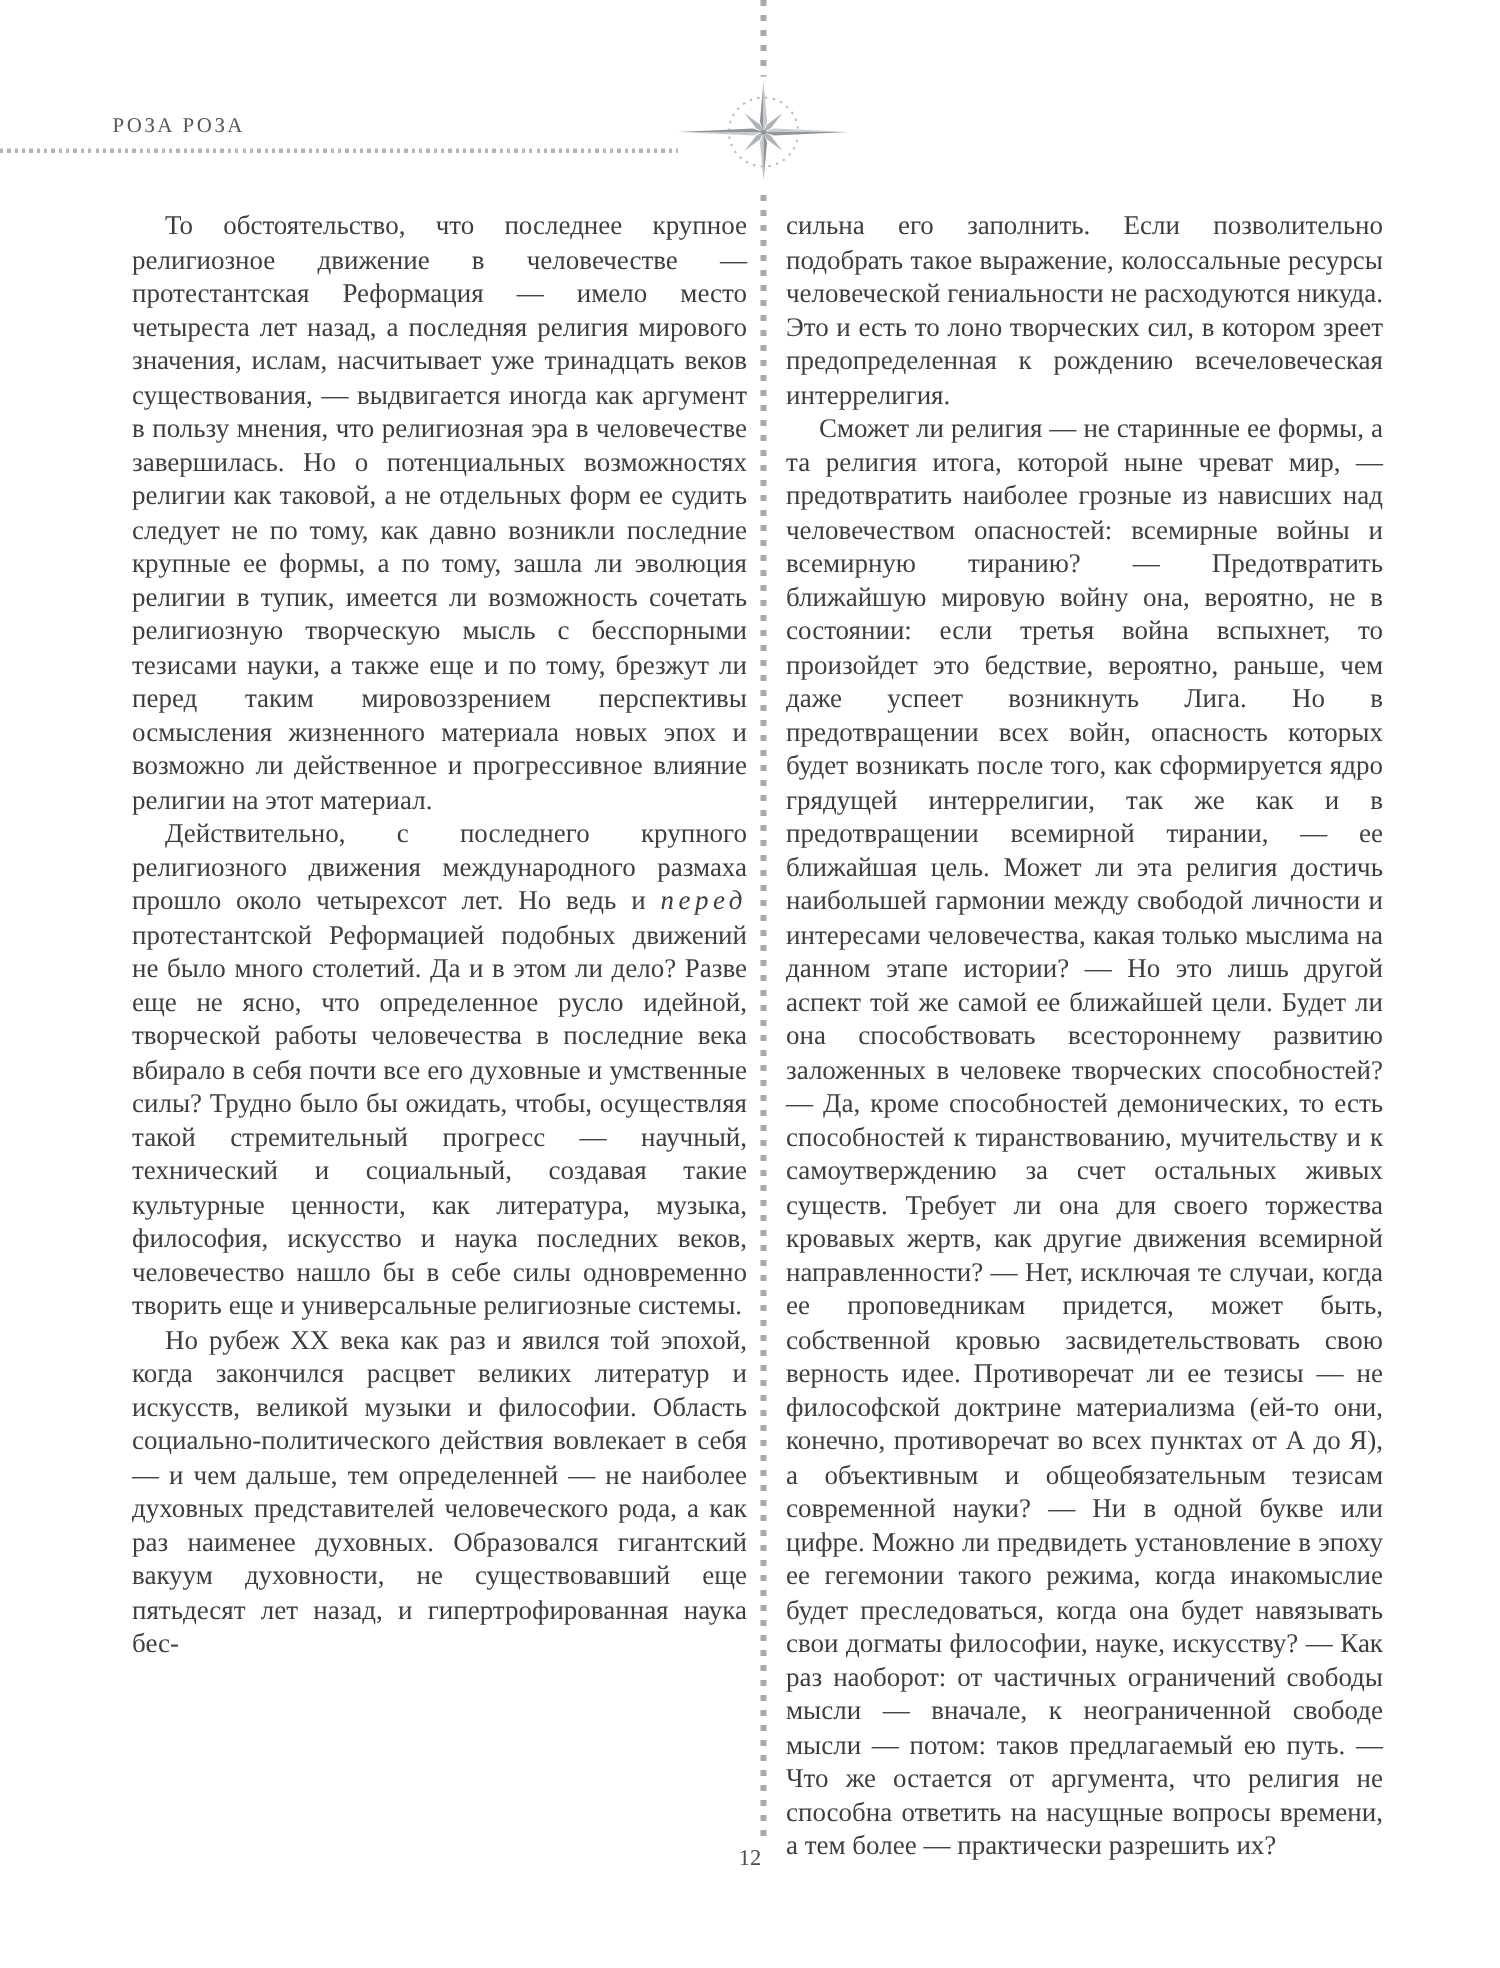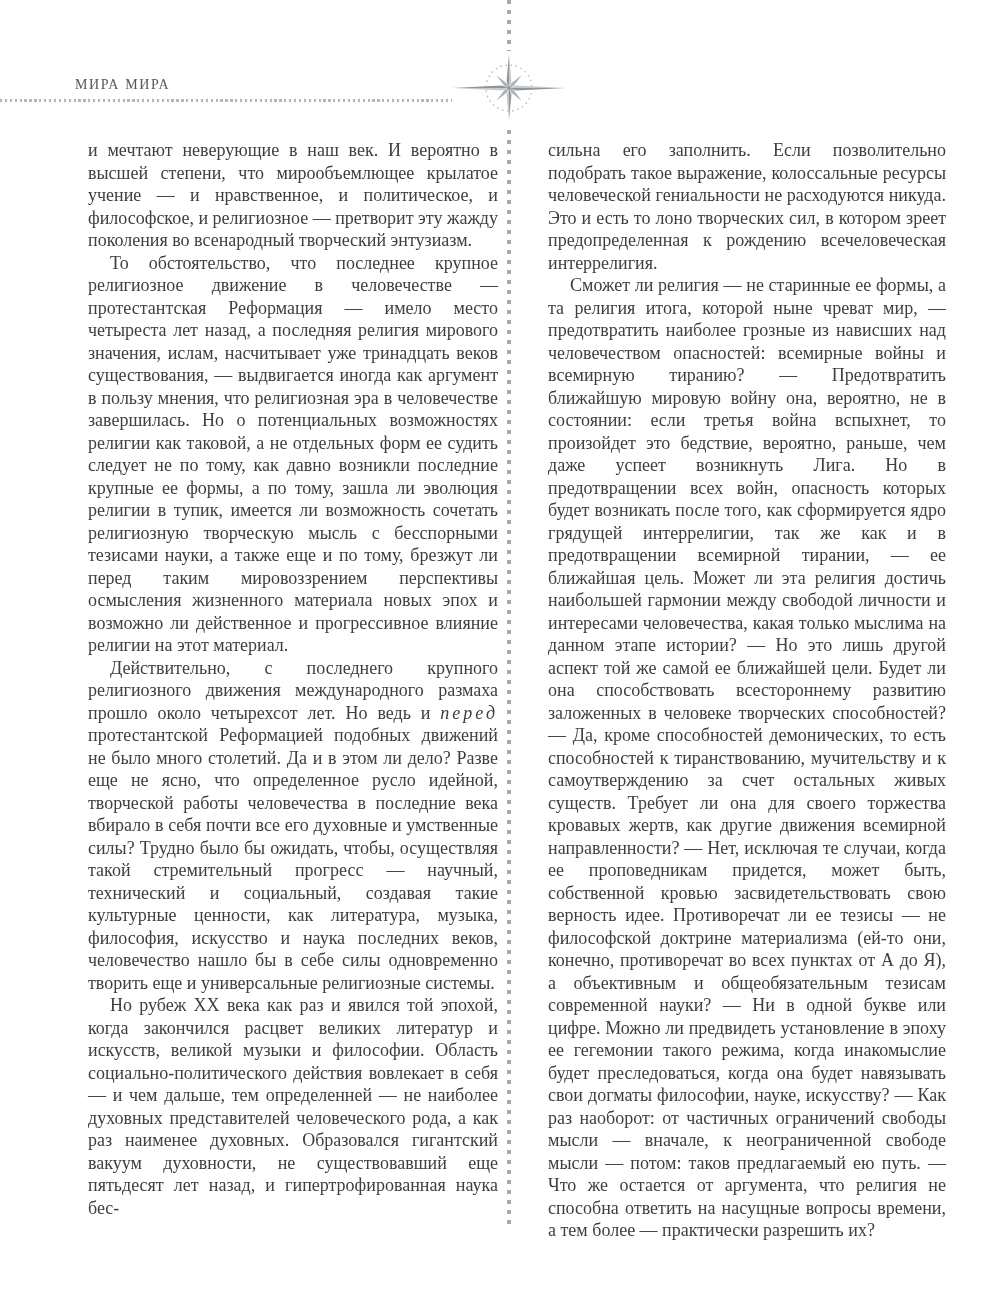--- a/index.html
+++ b/index.html
@@ -19,35 +19,35 @@
     position:absolute;left:507px;top:0;width:4px;height:1224px;
     background:repeating-linear-gradient(180deg,#a6aaad 0,#a6aaad 4px,transparent 4px,transparent 10px);
   }
   .ornament{position:absolute;left:444px;top:40px;}
   .col{
     position:absolute;top:139px;
     font-size:18px;line-height:22.5px;color:#3e3e40;
     text-align:justify;hyphens:auto;-webkit-hyphens:auto;
   }
   .col-left{left:88px;width:410px;}
-  .col-right{left:548px;width:398px;}
+  .col-right{left:524px;width:398px;}
   .para{margin:0;padding:0;}
   .para.indent{text-indent:22px;}
   .spaced{letter-spacing:3px;font-style:italic;}
   .page-number{
     position:absolute;left:0;top:1231px;width:1000px;text-align:center;
     font-size:15px;color:#4b4b4d;
   }
 </style>
 </head>
 <body>
 
 <div class="page">
 
-  <div class="running-head">МИРА МИРА</div>
+  <div class="running-head">РОЗА РОЗА</div>
 
   <div class="rule-h"></div>
   <div class="rule-v"></div>
 
   <svg class="ornament" width="130" height="96" viewBox="-65 -48 130 96" xmlns="http://www.w3.org/2000/svg">
     <circle cx="0" cy="0" r="37" fill="#ffffff"></circle>
     <circle cx="0" cy="0" r="23" fill="none" stroke="#b7bbbd" stroke-width="1.3" stroke-dasharray="1.6 3.6"></circle>
 
     <g fill="#aeb3b6">
       <path transform="rotate(45)" d="M0 -18 L-1.8 -5 L0 0 L1.8 -5 Z"></path>
@@ -63,25 +63,25 @@
 
     <path d="M0 -34 L-2.4 -7 L0 0 Z" fill="#8f959a"></path>
     <path d="M0 -34 L2.4 -7 L0 0 Z" fill="#c6cacc"></path>
     <path d="M0 32 L-2.4 7 L0 0 Z" fill="#c6cacc"></path>
     <path d="M0 32 L2.4 7 L0 0 Z" fill="#8f959a"></path>
     <circle cx="0" cy="0" r="1.7" fill="#8f9598"></circle>
   </svg>
 
   <main>
     <section class="col col-left">
-        <p class="para"><span class="">и мечтают неверующие в наш век. И вероятно в высшей степени, что мирообъемлющее крылатое учение — и нравственное, и политическое, и философское, и религиозное — претворит эту жажду поколения во всенародный творческий энтузиазм.</span></p>
         <p class="para indent"><span class="">То обстоятельство, что последнее крупное религиозное движение в человечестве — протестантская Реформация — имело место четыреста лет назад, а последняя религия мирового значения, ислам, насчитывает уже тринадцать веков существования, — выдвигается иногда как аргумент в пользу мнения, что религиозная эра в человечестве завершилась. Но о потенциальных возможностях религии как таковой, а не отдельных форм ее судить следует не по тому, как давно возникли последние крупные ее формы, а по тому, зашла ли эволюция религии в тупик, имеется ли возможность сочетать религиозную творческую мысль с бесспорными тезисами науки, а также еще и по тому, брезжут ли перед таким мировоззрением перспективы осмысления жизненного материала новых эпох и возможно ли действенное и прогрессивное влияние религии на этот материал.</span></p>
         <p class="para indent"><span class="">Действительно, с последнего крупного религиозного движения международного размаха прошло около четырехсот лет. Но ведь и </span><span class="spaced">перед</span><span class=""> протестантской Реформацией подобных движений не было много столетий. Да и в этом ли дело? Разве еще не ясно, что определенное русло идейной, творческой работы человечества в последние века вбирало в себя почти все его духовные и умственные силы? Трудно было бы ожидать, чтобы, осуществляя такой стремительный прогресс — научный, технический и социальный, создавая такие культурные ценности, как литература, музыка, философия, искусство и наука последних веков, человечество нашло бы в себе силы одновременно творить еще и универсальные религиозные системы.</span></p>
         <p class="para indent"><span class="">Но рубеж XX века как раз и явился той эпохой, когда закончился расцвет великих литератур и искусств, великой музыки и философии. Область социально-политического действия вовлекает в себя — и чем дальше, тем определенней — не наиболее духовных представителей человеческого рода, а как раз наименее духовных. Образовался гигантский вакуум духовности, не существовавший еще пятьдесят лет назад, и гипертрофированная наука бес-</span></p>
       </section>
     <section class="col col-right">
         <p class="para"><span class="">сильна его заполнить. Если позволительно подобрать такое выражение, колоссальные ресурсы человеческой гениальности не расходуются никуда. Это и есть то лоно творческих сил, в котором зреет предопределенная к рождению всечеловеческая интеррелигия.</span></p>
         <p class="para indent"><span class="">Сможет ли религия — не старинные ее формы, а та религия итога, которой ныне чреват мир, — предотвратить наиболее грозные из нависших над человечеством опасностей: всемирные войны и всемирную тиранию? — Предотвратить ближайшую мировую войну она, вероятно, не в состоянии: если третья война вспыхнет, то произойдет это бедствие, вероятно, раньше, чем даже успеет возникнуть Лига. Но в предотвращении всех войн, опасность которых будет возникать после того, как сформируется ядро грядущей интеррелигии, так же как и в предотвращении всемирной тирании, — ее ближайшая цель. Может ли эта религия достичь наибольшей гармонии между свободой личности и интересами человечества, какая только мыслима на данном этапе истории? — Но это лишь другой аспект той же самой ее ближайшей цели. Будет ли она способствовать всестороннему развитию заложенных в человеке творческих способностей? — Да, кроме способностей демонических, то есть способностей к тиранствованию, мучительству и к самоутверждению за счет остальных живых существ. Требует ли она для своего торжества кровавых жертв, как другие движения всемирной направленности? — Нет, исключая те случаи, когда ее проповедникам придется, может быть, собственной кровью засвидетельствовать свою верность идее. Противоречат ли ее тезисы — не философской доктрине материализма (ей-то они, конечно, противоречат во всех пунктах от А до Я), а объективным и общеобязательным тезисам современной науки? — Ни в одной букве или цифре. Можно ли предвидеть установление в эпоху ее гегемонии такого режима, когда инакомыслие будет преследоваться, когда она будет навязывать свои догматы философии, науке, искусству? — Как раз наоборот: от частичных ограничений свободы мысли — вначале, к неограниченной свободе мысли — потом: таков предлагаемый ею путь. — Что же остается от аргумента, что религия не способна ответить на насущные вопросы времени, а тем более — практически разрешить их?</span></p>
       </section>
   </main>
 
+  <div class="page-number">12</div>
 
 </div>
 
 </body></html>

